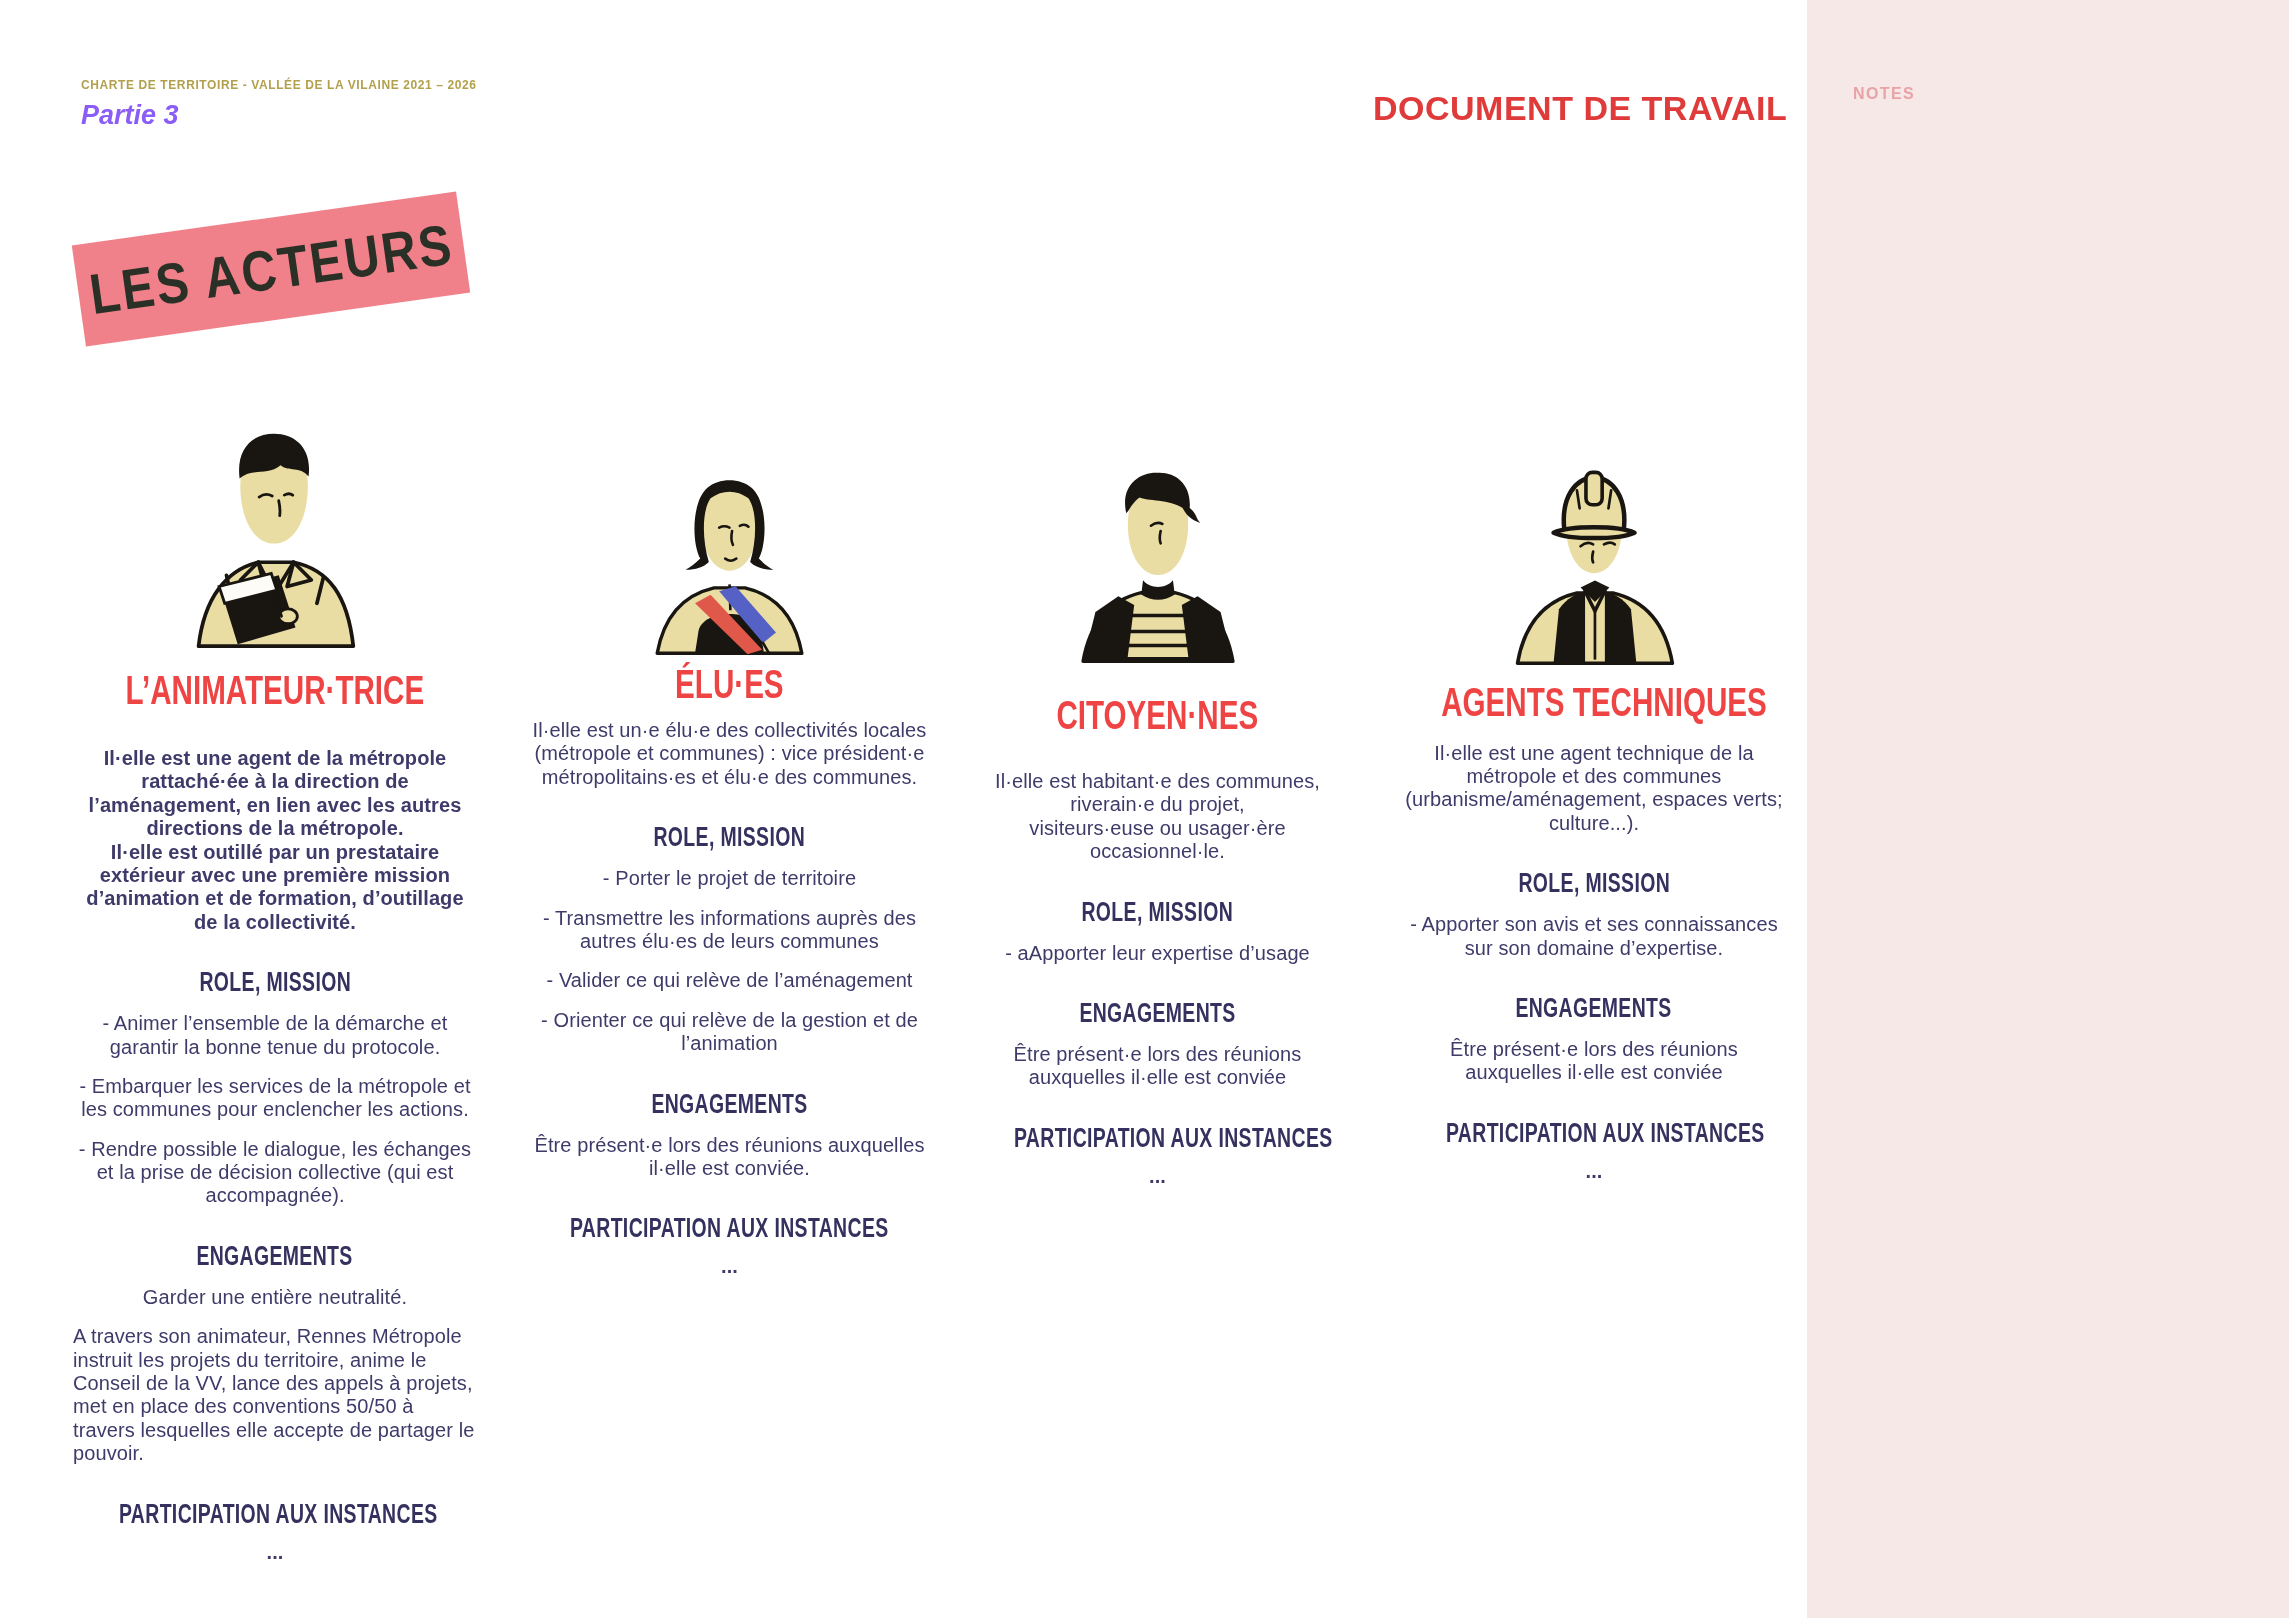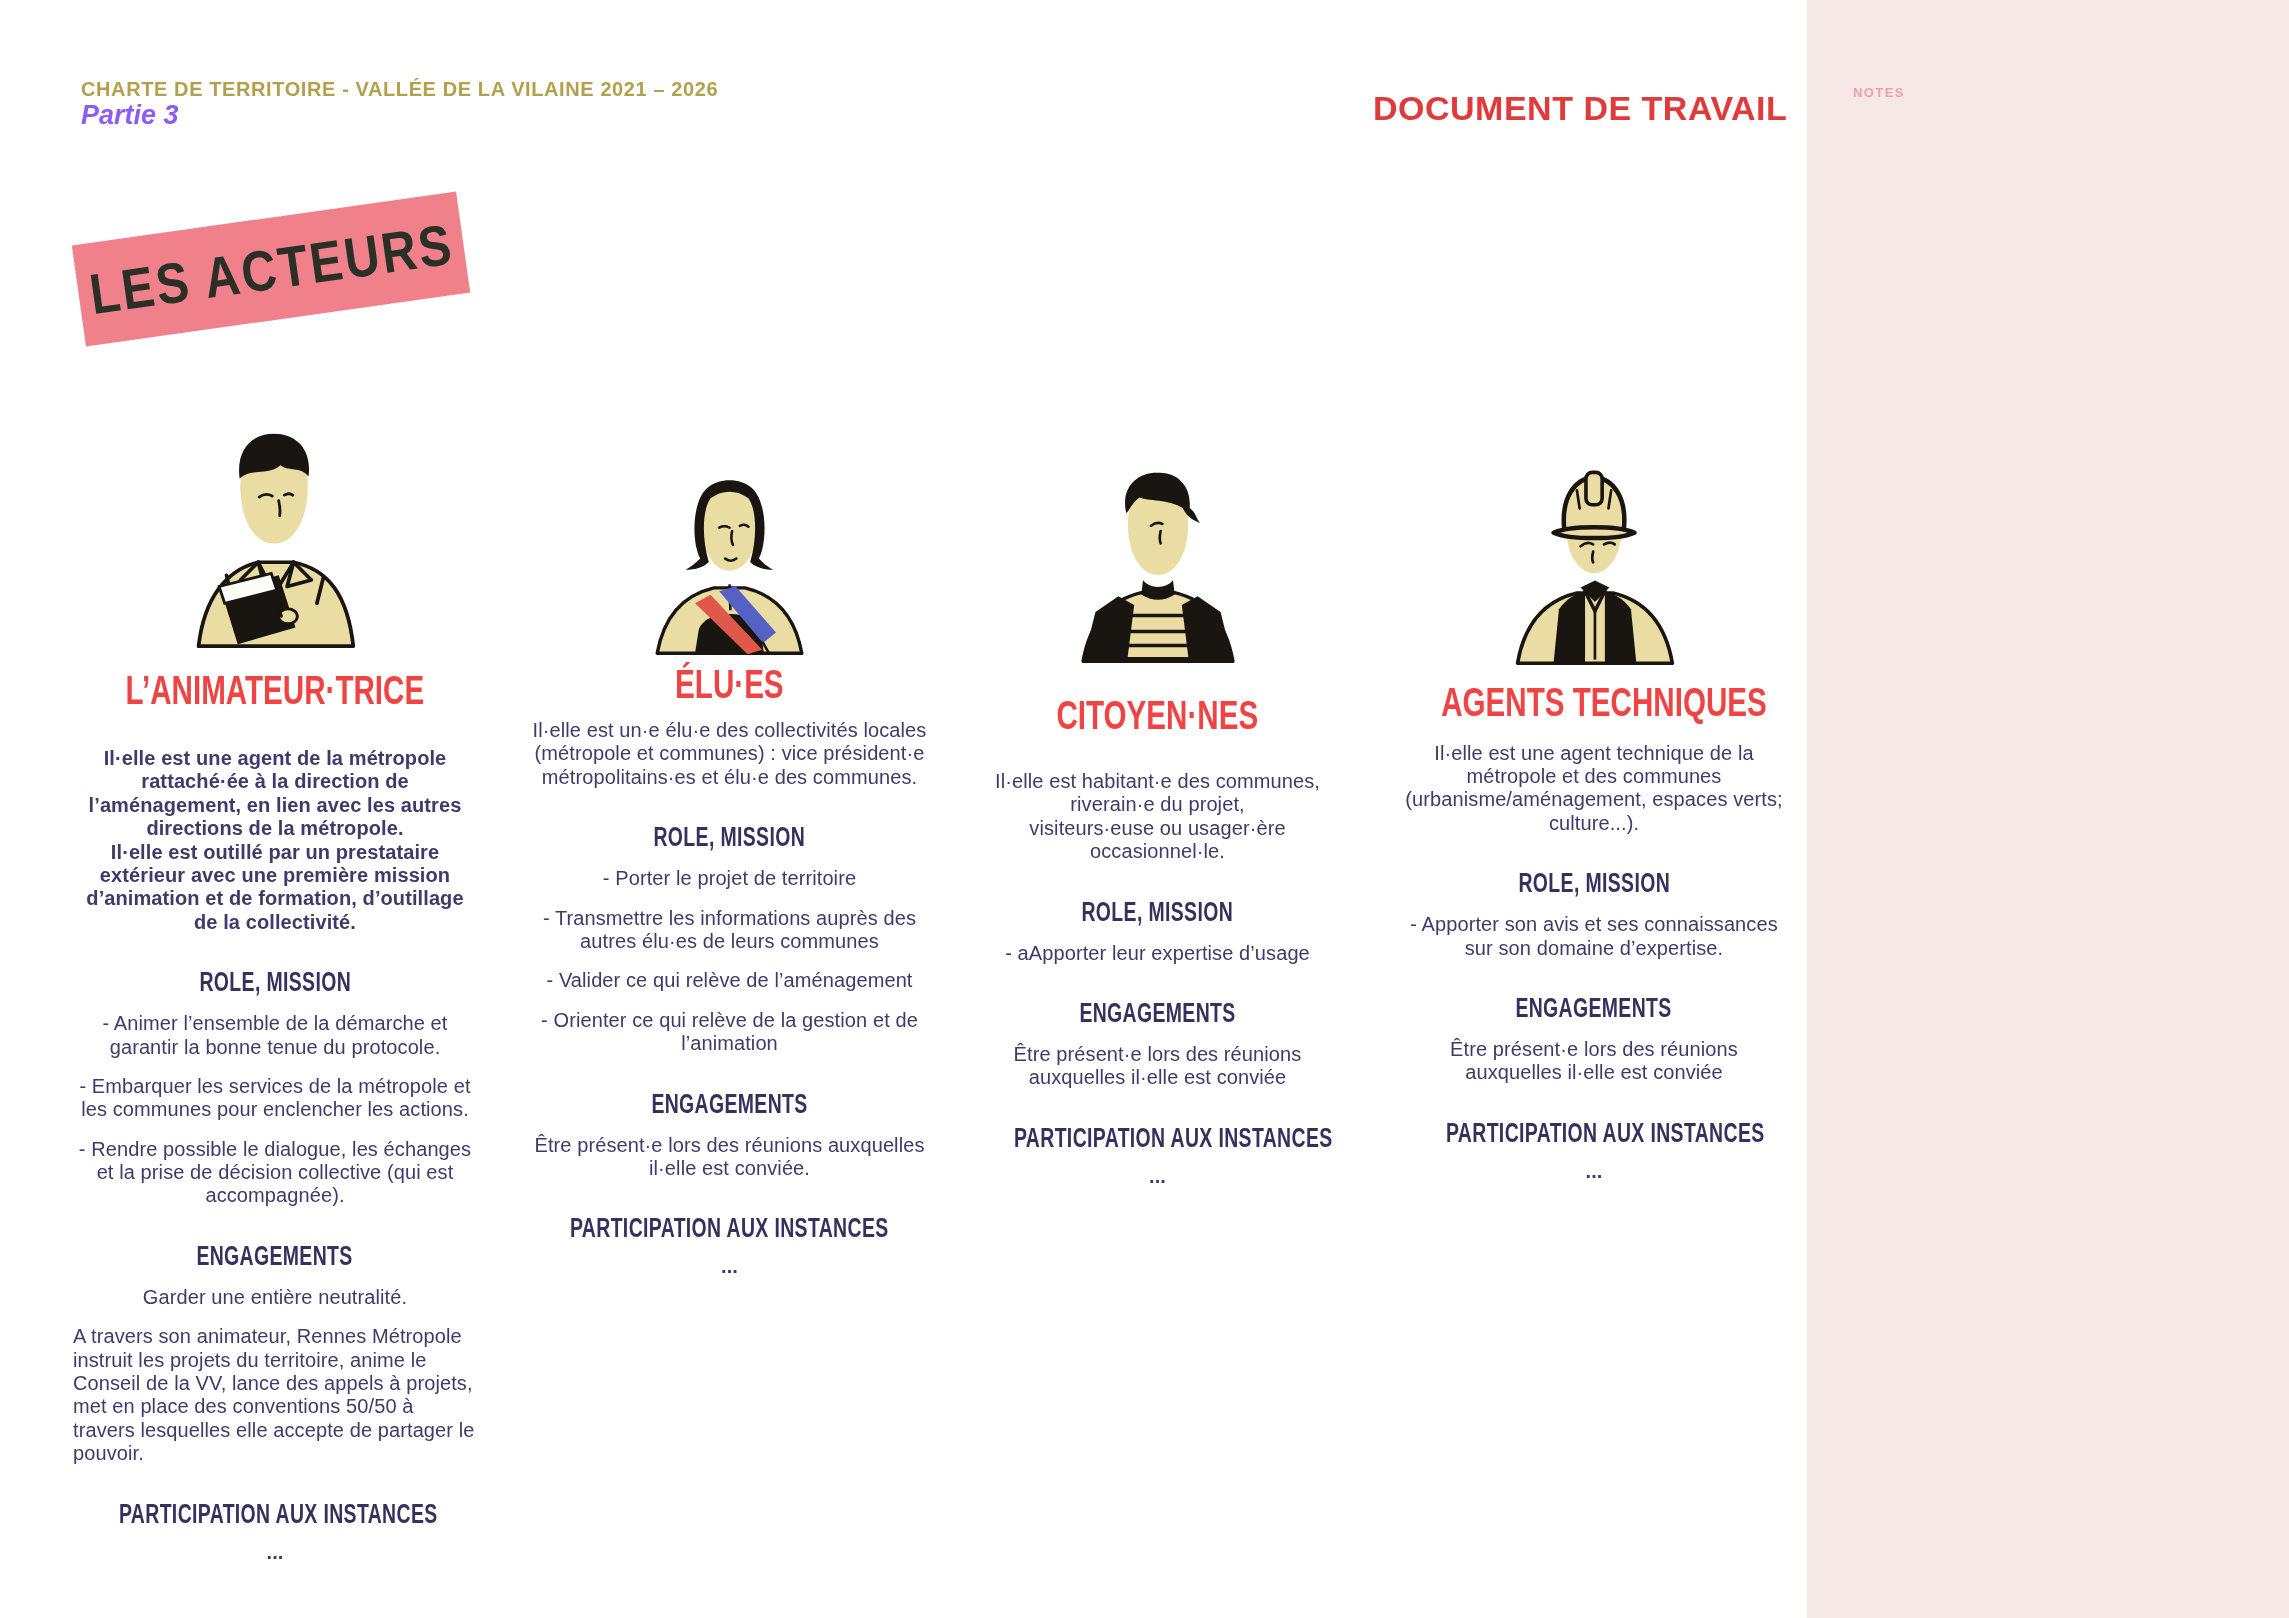--- a/index.html
+++ b/index.html
@@ -1,25 +1,25 @@
 <!DOCTYPE html>
 <html style="font-size:14.8px"><head>
 <meta charset="utf-8">
 <style>
   html,body{margin:0;padding:0;background:#ffffff;}
   .page{position:relative;width:2290px;height:1619px;background:#ffffff;overflow:hidden;
         font-family:"Liberation Sans",sans-serif;}
 
   
   .notes-panel{position:absolute;left:1807px;top:0;width:483px;height:1619px;background:#f7e8e8;}
-  .notes-label{position:absolute;left:46px;top:85px;font-size:13px;font-weight:700;
+  .notes-label{position:absolute;left:46px;top:85px;font-size:16px;font-weight:700;
                letter-spacing:1.4px;color:#e9a3a7;}
 
   
-  .eyebrow{position:absolute;left:81px;top:78px;font-size:20px;font-weight:700;
+  .eyebrow{position:absolute;left:81px;top:78px;font-size:12px;font-weight:700;
            letter-spacing:0.6px;color:#b2a04c;text-align:right;}
   .part-label{position:absolute;left:81px;top:100px;font-size:27px;font-weight:700;color:#8b5cf6;font-style:italic;}
   .watermark{position:absolute;left:1373px;top:89px;font-size:34px;font-weight:800;
              color:#e03b3b;letter-spacing:0.5px;}
 
   
   .banner{position:absolute;left:77px;top:218px;width:388px;height:102px;background:#f0818a;
           transform:rotate(-8deg);display:flex;align-items:center;justify-content:center;}
   .banner .txt{font-size:57px;font-weight:900;color:#2a3026;letter-spacing:2.8px;
                display:inline-block;transform:scaleX(.85);white-space:nowrap;}

